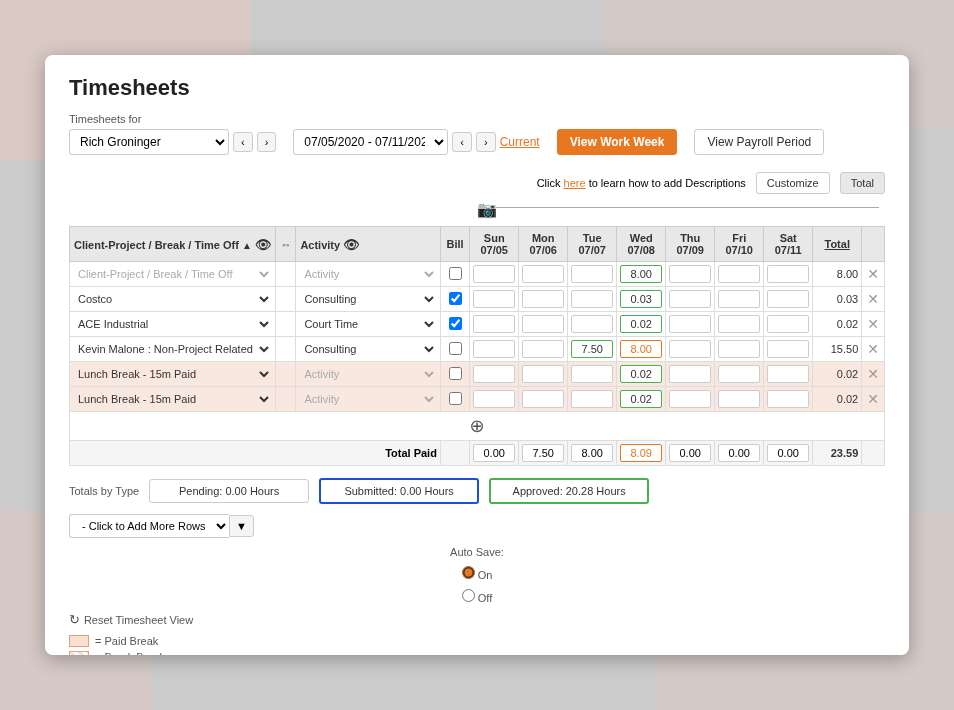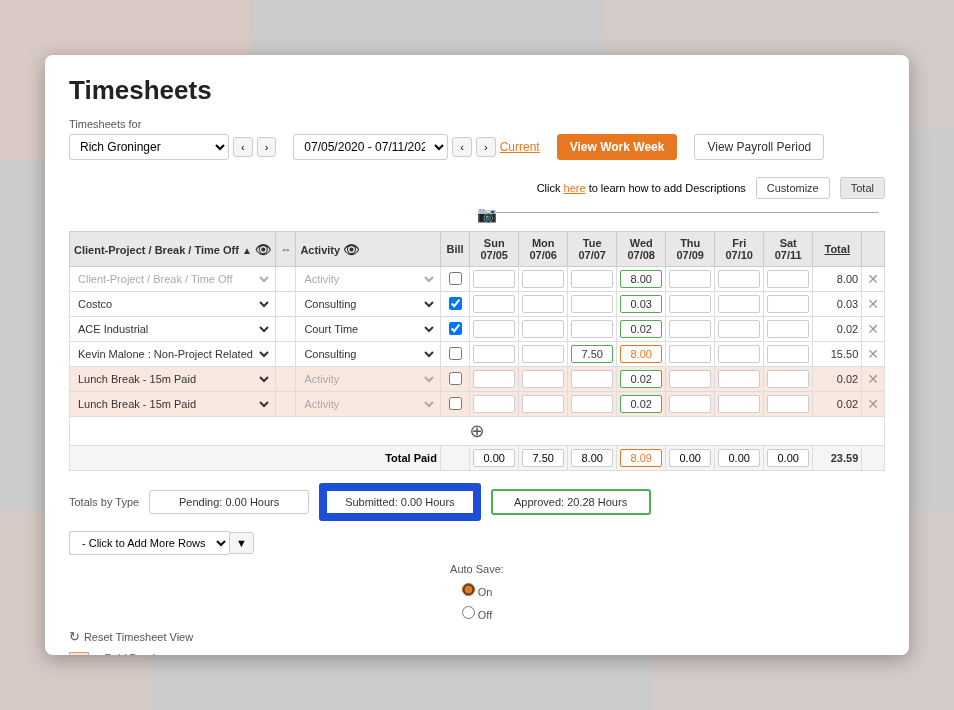--- a/index.html
+++ b/index.html
@@ -54,21 +54,21 @@
       top: 55px; left: 45px;
       right: 45px;
       bottom: 55px;
       background: #fff;
       border-radius: 8px;
       box-shadow: 0 4px 20px rgba(0,0,0,0.3);
       padding: 20px 24px;
       overflow: auto;
     }
     h1.title {
-      font-size: 26px;
+      font-size: 22px;
       font-weight: bold;
       color: #222;
       margin-bottom: 12px;
     }
     .timesheets-for-label {
       font-size: 11px;
       color: #555;
       margin-bottom: 2px;
     }
     .employee-select-wrap {
@@ -281,21 +281,21 @@
     .pending-box {
       border: 1px solid #ccc;
       padding: 5px 18px;
       border-radius: 3px;
       color: #333;
       background: #fff;
       min-width: 160px;
       text-align: center;
     }
     .submitted-box {
-      border: 8px solid #1d4ed8;
+      border: 2px solid #1d4ed8;
       padding: 5px 18px;
       border-radius: 3px;
       color: #333;
       background: #fff;
       min-width: 160px;
       text-align: center;
     }
     .approved-box {
       border: 2px solid #4caf50;
       padding: 5px 18px;

